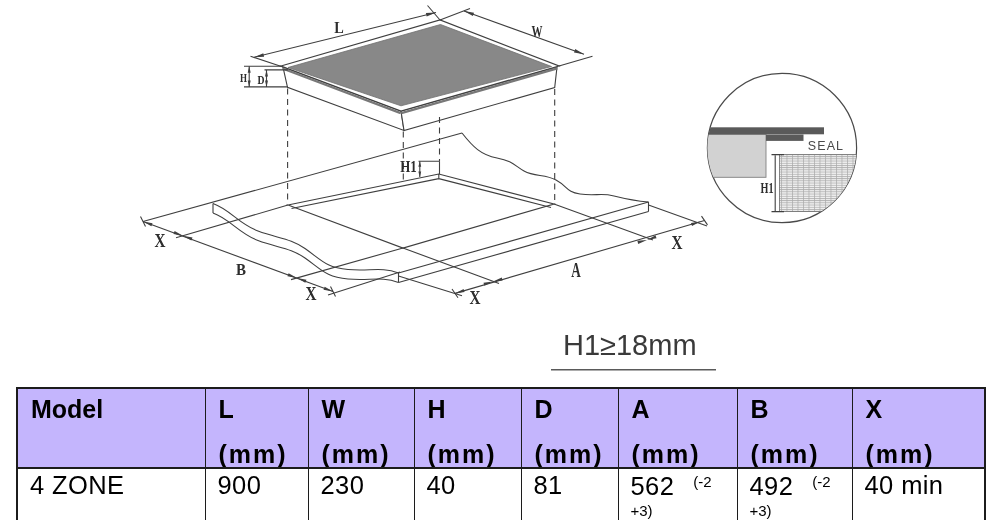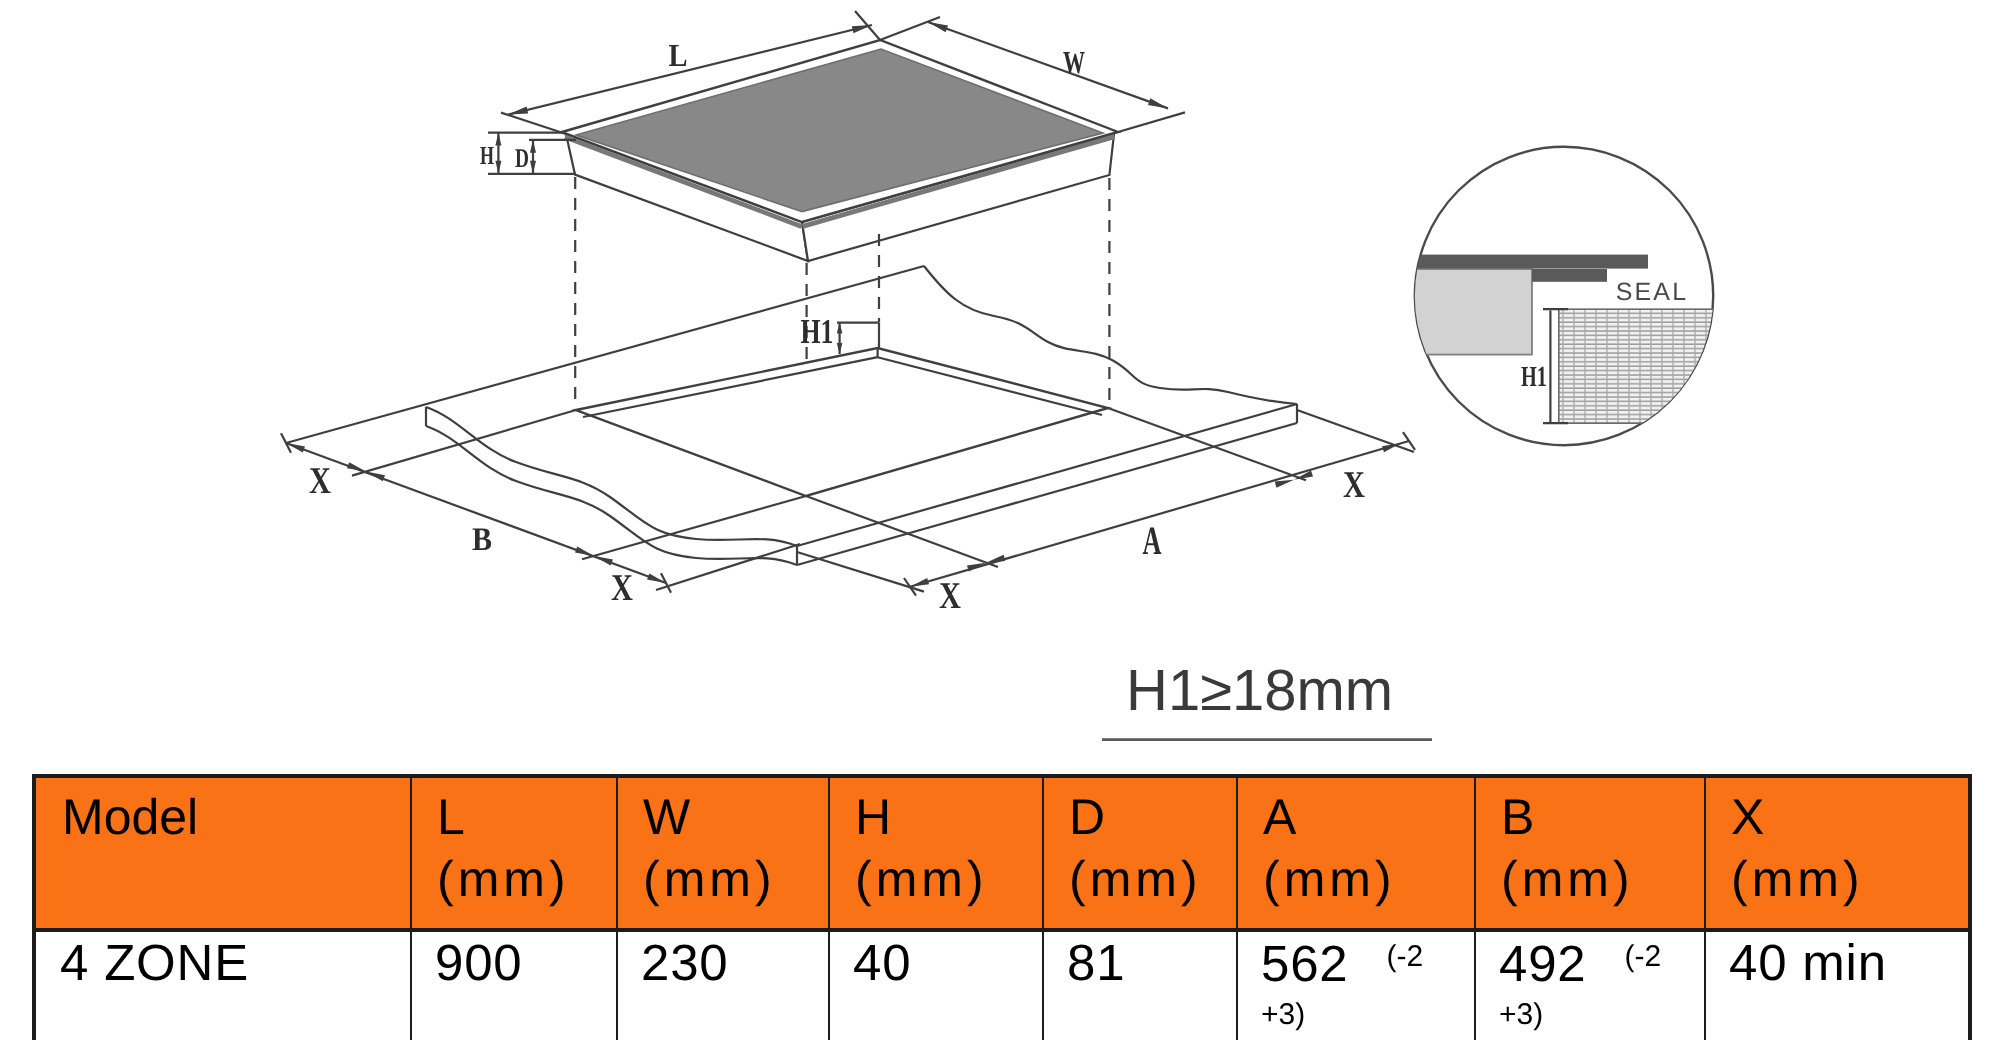--- a/index.html
+++ b/index.html
@@ -2,23 +2,23 @@
 <html><head>
 <meta charset="utf-8">
 <style>
   html,body{margin:0;padding:0;background:#fff;width:1000px;height:520px;overflow:hidden;}
   #stage{position:absolute;left:0;top:0;width:1000px;height:520px;}
   svg{position:absolute;left:0;top:0;}
   table.spec{position:absolute;left:16px;top:387px;border-collapse:collapse;table-layout:fixed;
     font-family:"Liberation Sans", sans-serif;color:#000;}
   table.spec{border:2px solid #1c1c1c;border-bottom-width:3px;}
   table.spec td{border:1.2px solid #1c1c1c;vertical-align:top;padding:0 0 0 13px;overflow:hidden;}
-  tr.hd td{background:#f97316;height:75px;font-weight:normal;font-size:25px;border-bottom-width:2px;}
+  tr.hd td{background:#c4b5fd;height:75px;font-weight:bold;font-size:25px;border-bottom-width:2px;}
   tr.hd .l1{margin-top:8px;line-height:25px;}
-  tr.hd .l2{margin-top:6px;line-height:25px;letter-spacing:2px;}
+  tr.hd .l2{margin-top:20px;line-height:25px;letter-spacing:2px;}
   tr.dt td{height:36px;font-size:25.5px;padding-top:2px;letter-spacing:0.4px;padding-left:12px;}
   sup.tol{font-size:15px;letter-spacing:0;position:relative;top:1.5px;margin-left:19px;}
 </style>
 </head>
 <body>
 <div id="stage">
 <svg width="1000" height="520" viewBox="0 0 1000 520">
   <defs>
     <pattern id="mesh" width="5.5" height="2.2" patternUnits="userSpaceOnUse">
       <rect width="5.5" height="2.2" fill="#f1f1f1"></rect>

